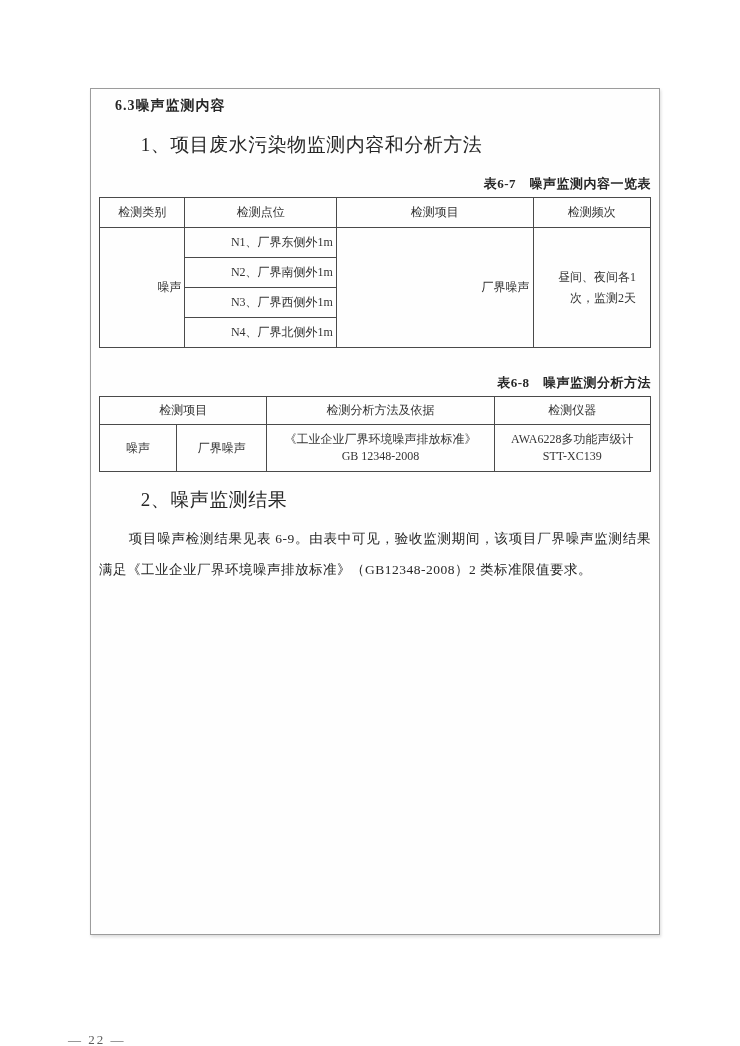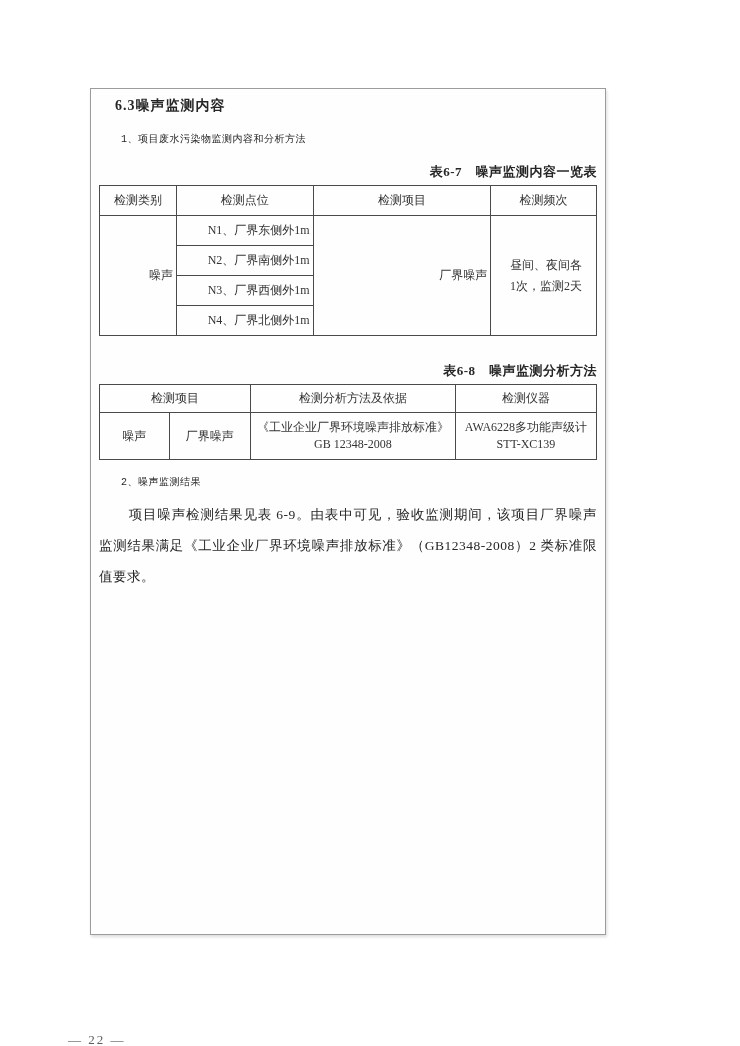--- a/index.html
+++ b/index.html
@@ -9,41 +9,40 @@
     height: 1046px;
     background: #ffffff;
     font-family: "Liberation Serif", "DejaVu Serif", serif;
     color: #262626;
     position: relative;
   }
   .content-box {
     position: absolute;
     left: 90px;
     top: 88px;
-    width: 516px;
+    width: 570px;
     height: 847px;
     box-sizing: border-box;
     background: #fefefe;
     border: 1px solid #9c9c9c;
     box-shadow: 1px 2px 3px rgba(0,0,0,0.14);
     padding: 6px 8px;
     overflow: hidden;
   }
   .section-heading {
     font-size: 14px;
     font-weight: bold;
     margin: 2px 0 0 16px;
     letter-spacing: 1px;
   }
   .num-para {
-    font-size: 10px;
+    font-size: 19px;
     margin: 17px 0 0 0;
     text-indent: 2.2em;
     letter-spacing: 0.5px;
-    font-family: Liberation Mono, monospace;
   }
   .table-title {
     text-align: right;
     font-weight: bold;
     font-size: 13px;
     margin-top: 17px;
     letter-spacing: 0.5px;
   }
   .table-title.second {
     margin-top: 26px;

